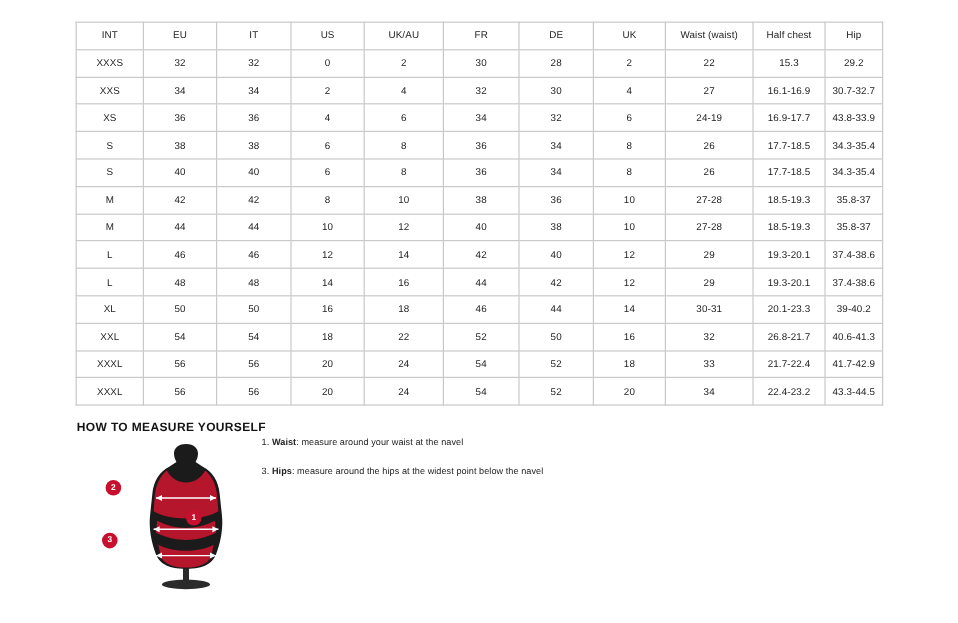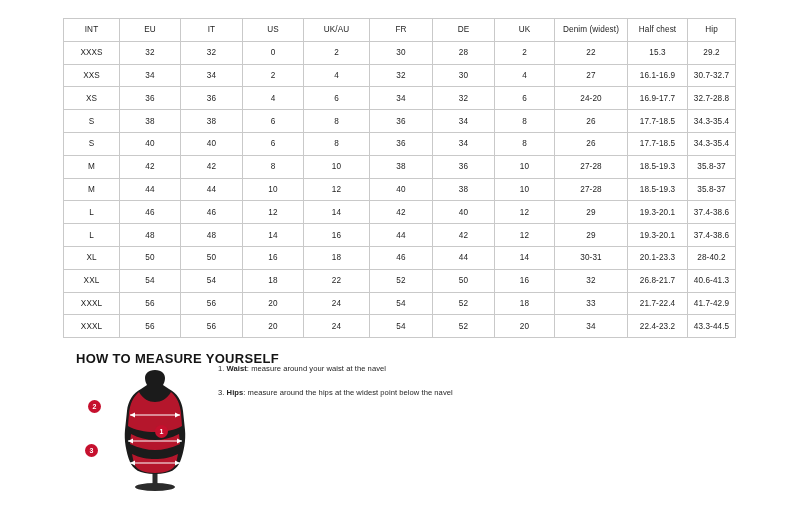--- a/index.html
+++ b/index.html
@@ -56,23 +56,23 @@
   col.c5 { width: 63px; }
   col.c6 { width: 62px; }
   col.c7 { width: 60px; }
   col.c8 { width: 73px; }
   col.c9 { width: 60px; }
   col.c10 { width: 48px; }
 
   
   .measure-title {
     position: absolute;
-    left: 76px;
+    left: 64px;
     top: 351px;
-    font-size: 13px;
+    font-size: 10px;
     font-weight: bold;
     letter-spacing: 0.3px;
     color: #141414;
   }
   .figure {
     position: absolute;
     left: 95px;
     top: 368px;
     width: 120px;
     height: 125px;
@@ -132,21 +132,21 @@
       <thead>
         <tr id="hdr-row">
             <th>INT</th>
             <th>EU</th>
             <th>IT</th>
             <th>US</th>
             <th>UK/AU</th>
             <th>FR</th>
             <th>DE</th>
             <th>UK</th>
-            <th>Denim (widest)</th>
+            <th>Waist (waist)</th>
             <th>Half chest</th>
             <th>Hip</th>
           </tr>
       </thead>
       <tbody id="tbl-body">
           <tr>
             <td>XXXS</td>
             <td>32</td>
             <td>32</td>
             <td>0</td>
@@ -173,23 +173,23 @@
           </tr>
           <tr>
             <td>XS</td>
             <td>36</td>
             <td>36</td>
             <td>4</td>
             <td>6</td>
             <td>34</td>
             <td>32</td>
             <td>6</td>
-            <td>24-20</td>
+            <td>24-19</td>
             <td>16.9-17.7</td>
-            <td>32.7-28.8</td>
+            <td>43.8-33.9</td>
           </tr>
           <tr>
             <td>S</td>
             <td>38</td>
             <td>38</td>
             <td>6</td>
             <td>8</td>
             <td>36</td>
             <td>34</td>
             <td>8</td>
@@ -266,21 +266,21 @@
             <td>XL</td>
             <td>50</td>
             <td>50</td>
             <td>16</td>
             <td>18</td>
             <td>46</td>
             <td>44</td>
             <td>14</td>
             <td>30-31</td>
             <td>20.1-23.3</td>
-            <td>28-40.2</td>
+            <td>39-40.2</td>
           </tr>
           <tr>
             <td>XXL</td>
             <td>54</td>
             <td>54</td>
             <td>18</td>
             <td>22</td>
             <td>52</td>
             <td>50</td>
             <td>16</td>

